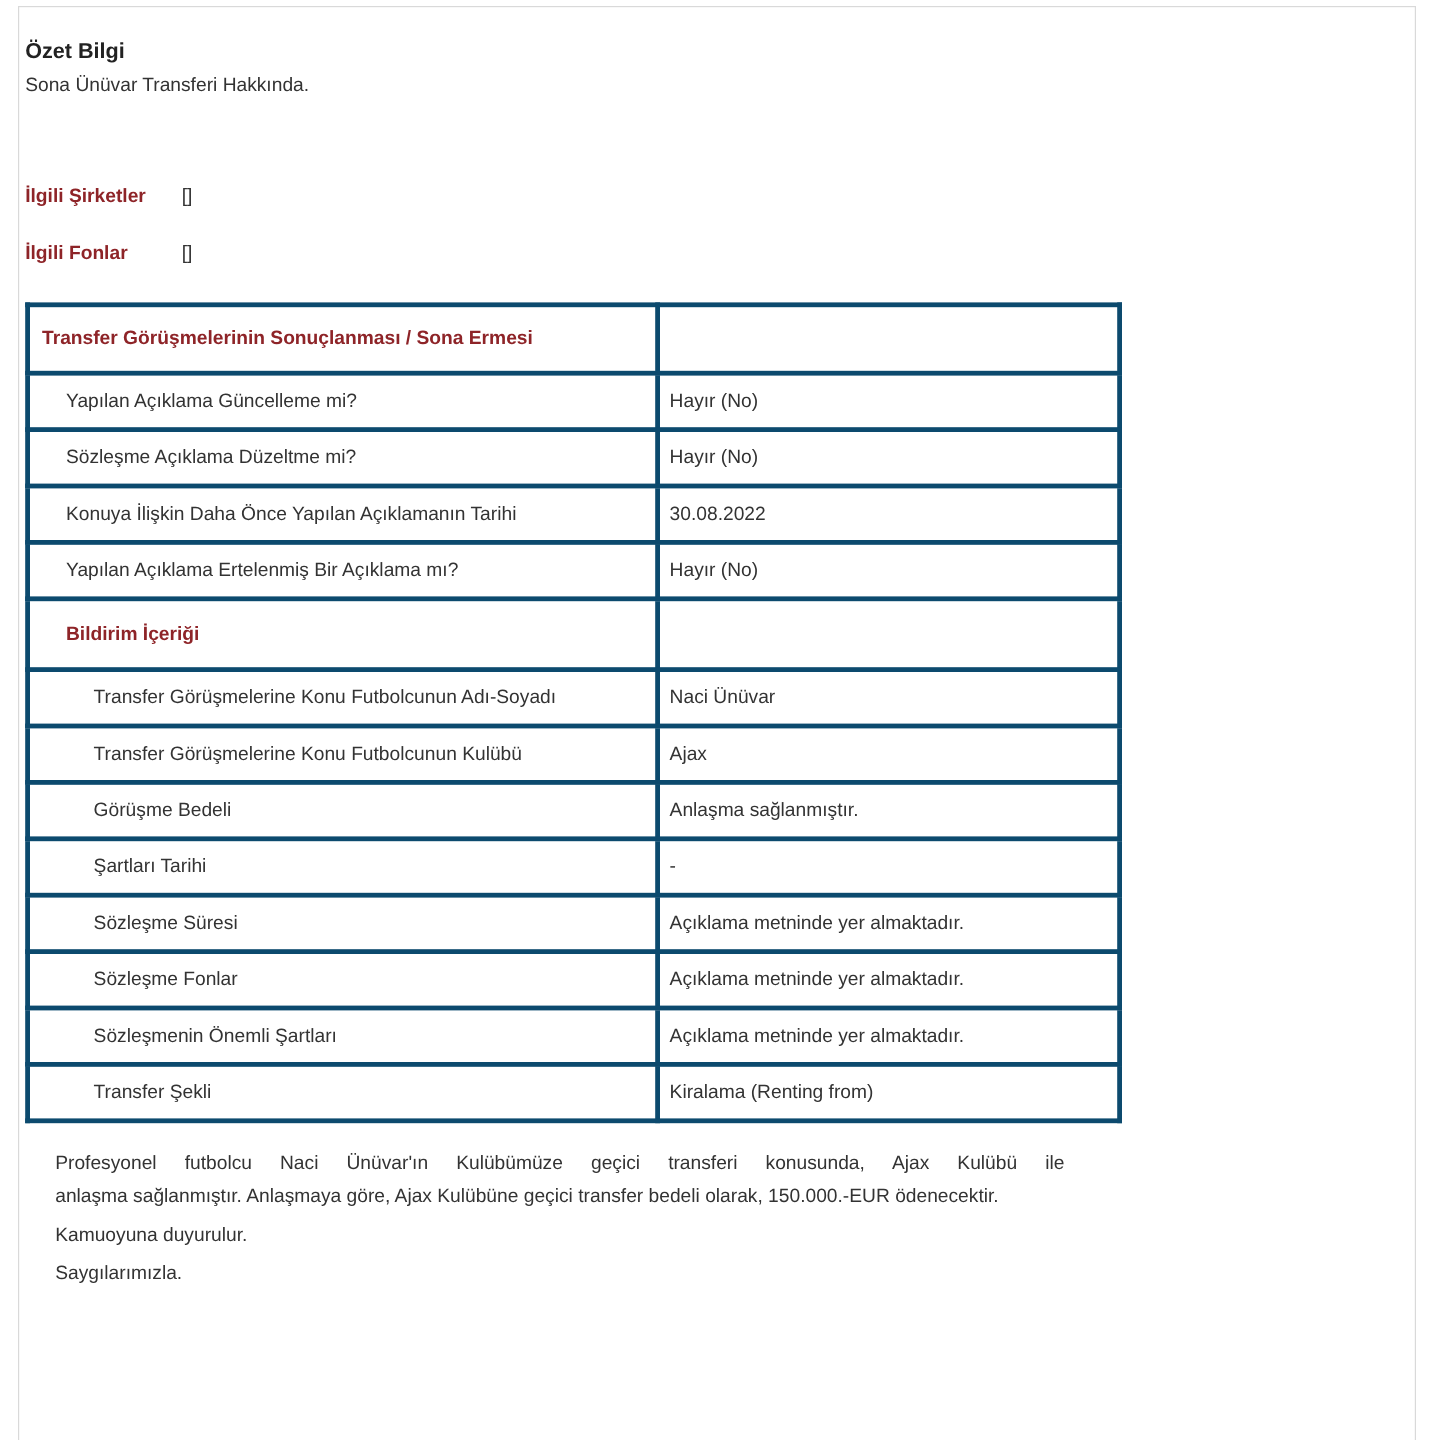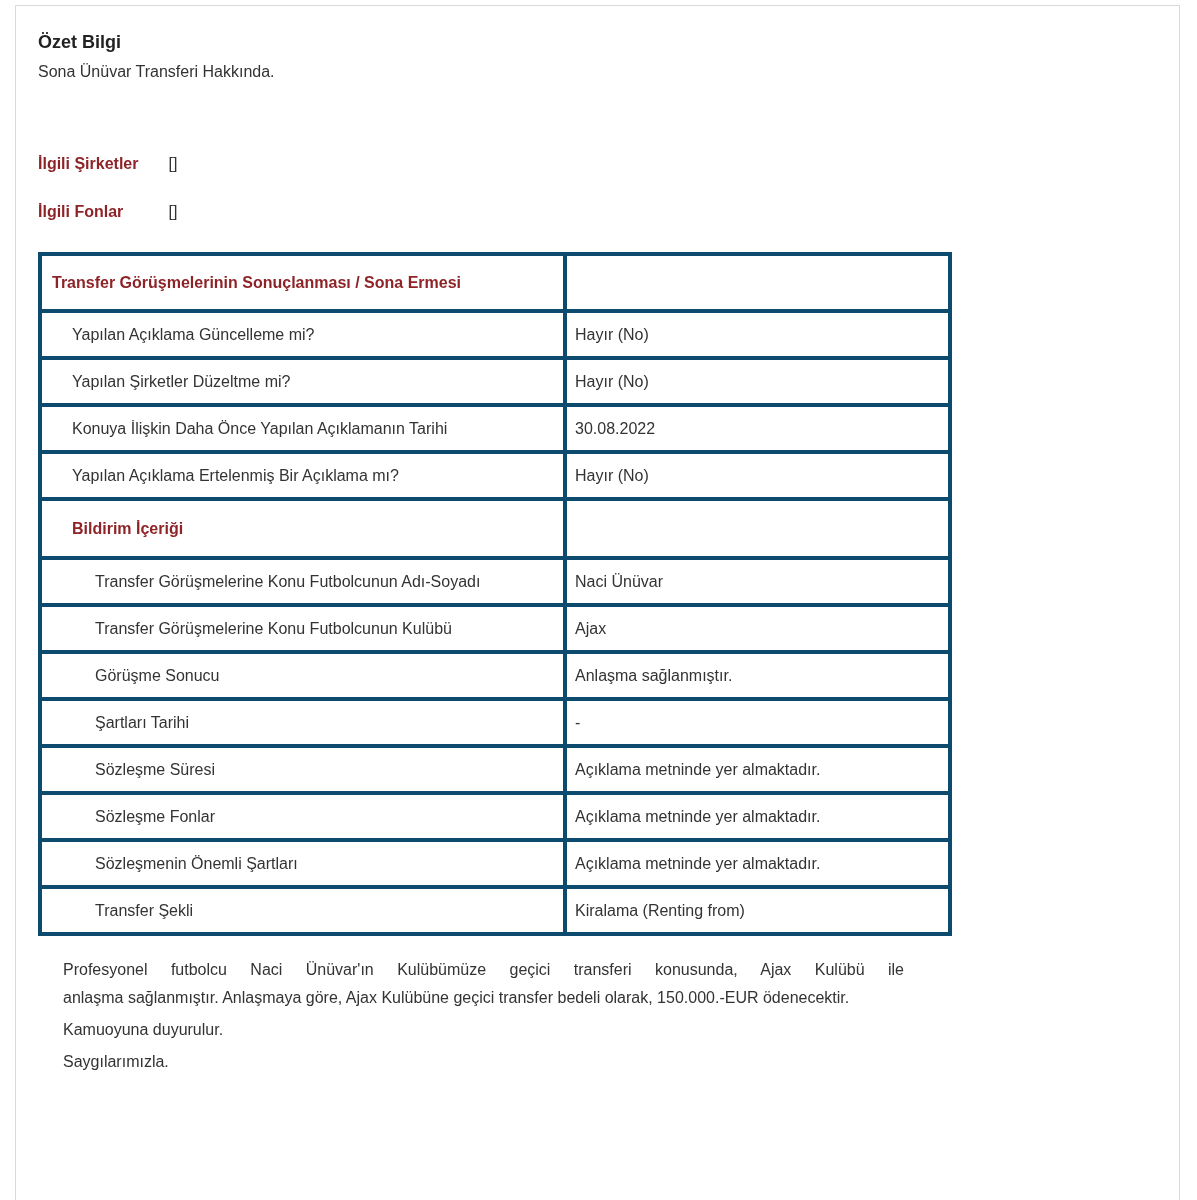--- a/index.html
+++ b/index.html
@@ -11,21 +11,21 @@
     overflow: hidden;
     font-family: "Liberation Sans", "DejaVu Sans", sans-serif;
     color: #333333;
   }
   .page {
     box-sizing: border-box;
     margin: 5px 17px 0 15px;
     border: 1px solid #d9d9d9;
     border-bottom: none;
     min-height: 1195px;
-    padding: 26px 22px 30px 22px;
+    padding: 26px 22px 30px 5px;
     background: #ffffff;
   }
   .page-title {
     font-size: 18px;
     line-height: 20px;
     font-weight: 700;
     color: #222222;
     margin: 0 0 10px 0;
   }
   .subtitle {
@@ -118,21 +118,21 @@
     <tbody>
         <tr class="section indent-0">
           <td class="lbl">Transfer Görüşmelerinin Sonuçlanması / Sona Ermesi</td>
           <td class="val"></td>
         </tr>
         <tr class="item indent-1">
           <td class="lbl">Yapılan Açıklama Güncelleme mi?</td>
           <td class="val">Hayır (No)</td>
         </tr>
         <tr class="item indent-1">
-          <td class="lbl">Yapılan Şirketler Düzeltme mi?</td>
+          <td class="lbl">Sözleşme Açıklama Düzeltme mi?</td>
           <td class="val">Hayır (No)</td>
         </tr>
         <tr class="item indent-1">
           <td class="lbl">Konuya İlişkin Daha Önce Yapılan Açıklamanın Tarihi</td>
           <td class="val">30.08.2022</td>
         </tr>
         <tr class="item indent-1">
           <td class="lbl">Yapılan Açıklama Ertelenmiş Bir Açıklama mı?</td>
           <td class="val">Hayır (No)</td>
         </tr>
@@ -142,21 +142,21 @@
         </tr>
         <tr class="item indent-2">
           <td class="lbl">Transfer Görüşmelerine Konu Futbolcunun Adı-Soyadı</td>
           <td class="val">Naci Ünüvar</td>
         </tr>
         <tr class="item indent-2">
           <td class="lbl">Transfer Görüşmelerine Konu Futbolcunun Kulübü</td>
           <td class="val">Ajax</td>
         </tr>
         <tr class="item indent-2">
-          <td class="lbl">Görüşme Sonucu</td>
+          <td class="lbl">Görüşme Bedeli</td>
           <td class="val">Anlaşma sağlanmıştır.</td>
         </tr>
         <tr class="item indent-2">
           <td class="lbl">Şartları Tarihi</td>
           <td class="val">-</td>
         </tr>
         <tr class="item indent-2">
           <td class="lbl">Sözleşme Süresi</td>
           <td class="val">Açıklama metninde yer almaktadır.</td>
         </tr>

